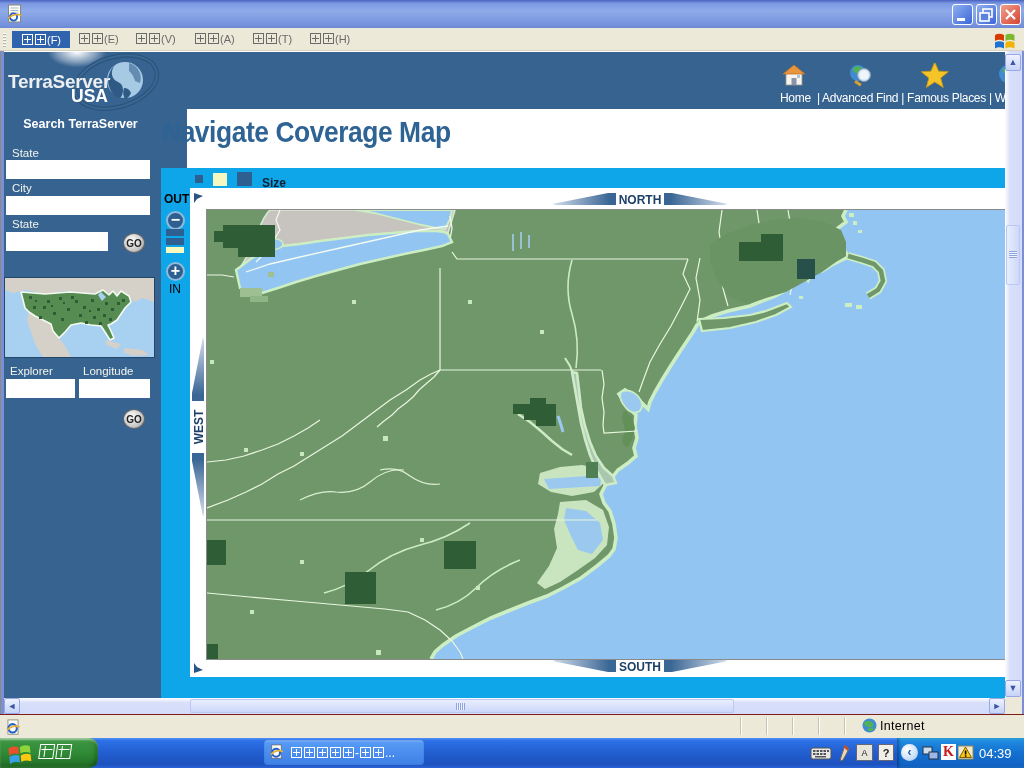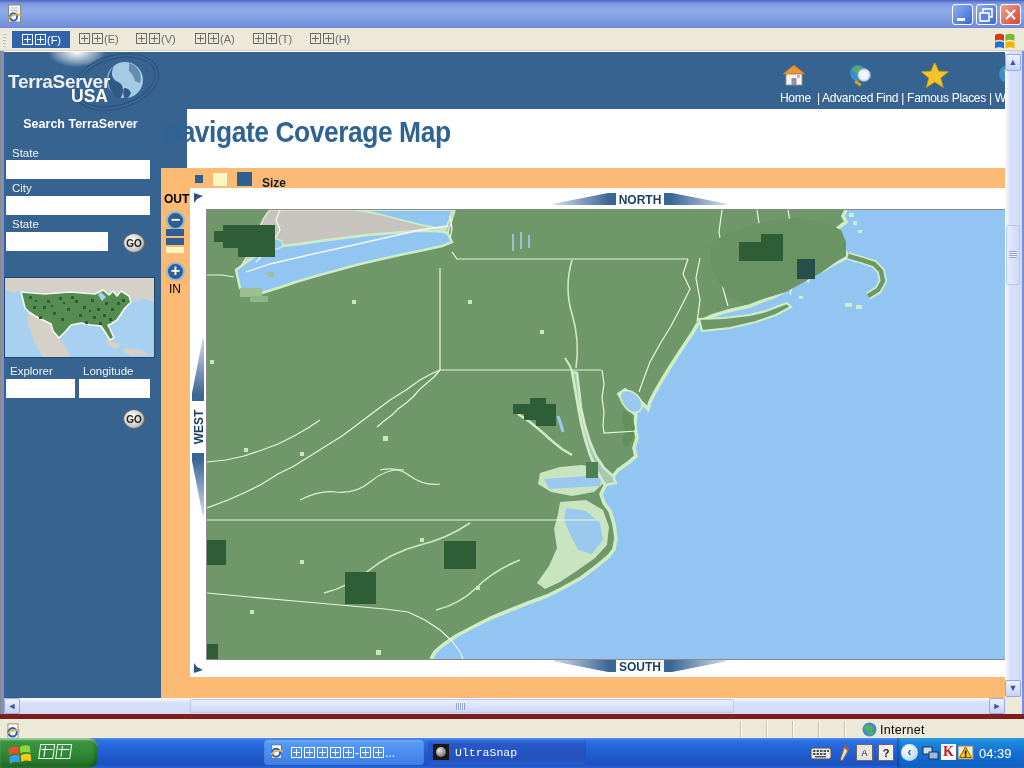--- a/index.html
+++ b/index.html
@@ -31,21 +31,21 @@
 
 #frame-l{left:0;top:51px;width:4px;height:663px;background:#7a8fd8;border-left:1px solid #8e8c78;}
 #frame-r{left:1022px;top:51px;width:2px;height:663px;background:#7a8fd8;}
 
 
 #content{left:4px;top:51px;width:1001px;height:647px;background:#fff;overflow:hidden;}
 #pgheader{left:0;top:1px;width:1001px;height:57px;background:#376390;}
 #sidebar{left:0;top:1px;width:183px;height:646px;background:#376390;}
 #heading{left:158px;top:64px;font-size:30px;font-weight:bold;color:#2e6394;
 transform:scaleX(.88);transform-origin:0 0;letter-spacing:-0.5px;}
-#bluebox{left:157px;top:117px;width:844px;height:556px;background:#fdba74;}
+#bluebox{left:157px;top:117px;width:844px;height:556px;background:#0ea5e9;}
 
 
 .slabel{color:#f2f4ee;font-size:11.5px;}
 .sinput{background:#fff;border:0;position:absolute;}
 .gobtn{position:absolute;width:22px;height:20px;border-radius:50%;
 background:radial-gradient(circle at 40% 35%,#fdfdfd,#c9c9c9 60%,#8a8a8a);
 border:1px solid #666;color:#222;font-size:10px;font-weight:bold;
 text-align:center;line-height:19px;}
 
 
@@ -59,21 +59,21 @@
 
 
 #vscroll{left:1005px;top:51px;width:17px;height:646px;background:linear-gradient(90deg,#fdfdff,#d8dffa 30%,#d3dbf9);}
 #hscroll{left:4px;top:698px;width:1001px;height:16px;background:linear-gradient(#fdfdff,#d8dffa 30%,#d3dbf9);}
 .sbtn{position:absolute;width:16px;height:14px;border-radius:2px;
 background:linear-gradient(#eef2ff,#c6d3f7);border:1px solid #98a7e6;
 color:#3b56a5;font-weight:bold;text-align:center;font-size:9px;}
 
 
 #statusbar{left:0;top:714px;width:1024px;height:24px;background:#ece9d8;
-border-top:5px solid #7f1d1d;}
+border-top:1px solid #7f1d1d;}
 
 
 #taskbar{left:0;top:738px;width:1024px;height:30px;
 background:linear-gradient(#5391f5 0%,#2c71e8 9%,#2360d2 45%,#1d51be 88%,#2a63d8 100%);}
 .taskbtn{position:absolute;top:2px;height:25px;border-radius:3px;color:#fff;
 font-size:12px;background:linear-gradient(#5e97f2 0%,#3a77e8 12%,#2e67dd 70%,#2a60d4 100%);
 box-shadow:inset 0 0 1px #1a46a8;}
 </style></head>
 <body>
 <div id="stage">
@@ -479,26 +479,20 @@
 
   <div class="taskbtn" style="left:264px;width:160px;background:linear-gradient(#7fb0f8 0%,#559af4 12%,#4687ec 70%,#3f7fe4 100%)">
     <svg class="abs" style="left:5px;top:4px" width="15" height="16" viewBox="0 0 19 20">
       <rect x="3.5" y="1" width="12" height="17" fill="#fdfdf8" stroke="#666"></rect>
       <circle cx="9" cy="11" r="5" fill="none" stroke="#2560c8" stroke-width="2.6"></circle>
       <path d="M2.5 13 q7 -7 15 -3.5" stroke="#e8b23c" stroke-width="2.2" fill="none"></path>
     </svg>
     <div class="abs" style="left:26px;top:6px;font-size:12px">
       <span class="cjk"></span><span class="cjk"></span><span class="cjk"></span><span class="cjk"></span><span class="cjk"></span>-<span class="cjk"></span><span class="cjk"></span>...</div>
   </div>
-  <div class="taskbtn" style="left:428px;width:158px;background:linear-gradient(#3a70dd 0%,#2858c8 15%,#2452bd 75%,#2a5ecf 100%)">
-    <div class="abs" style="left:5px;top:4px;width:16px;height:16px;background:#181818">
-      <div class="abs" style="left:3px;top:3px;width:10px;height:10px;border-radius:50%;background:radial-gradient(circle at 35% 35%,#e8e8e8,#888 60%,#444)"></div>
-    </div>
-    <div class="abs" style="left:27px;top:6px;font-family:'Liberation Mono',monospace;font-size:11.5px">UltraSnap</div>
-  </div>
 
   <svg class="abs" style="left:810px;top:8px" width="22" height="14">
         <rect x="1" y="2" width="20" height="11" rx="2" fill="#e8e8e8" stroke="#555"></rect>
         <g fill="#555">
           <rect x="3" y="4" width="2.5" height="2"></rect>
           <rect x="6.5" y="4" width="2.5" height="2"></rect>
           <rect x="10" y="4" width="2.5" height="2"></rect>
           <rect x="13.5" y="4" width="2.5" height="2"></rect>
           <rect x="17" y="4" width="2" height="2"></rect>
           <rect x="3" y="7" width="2.5" height="2"></rect>

